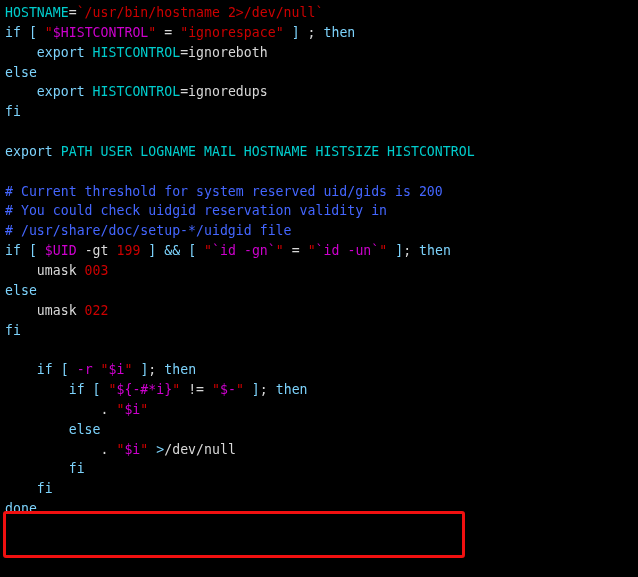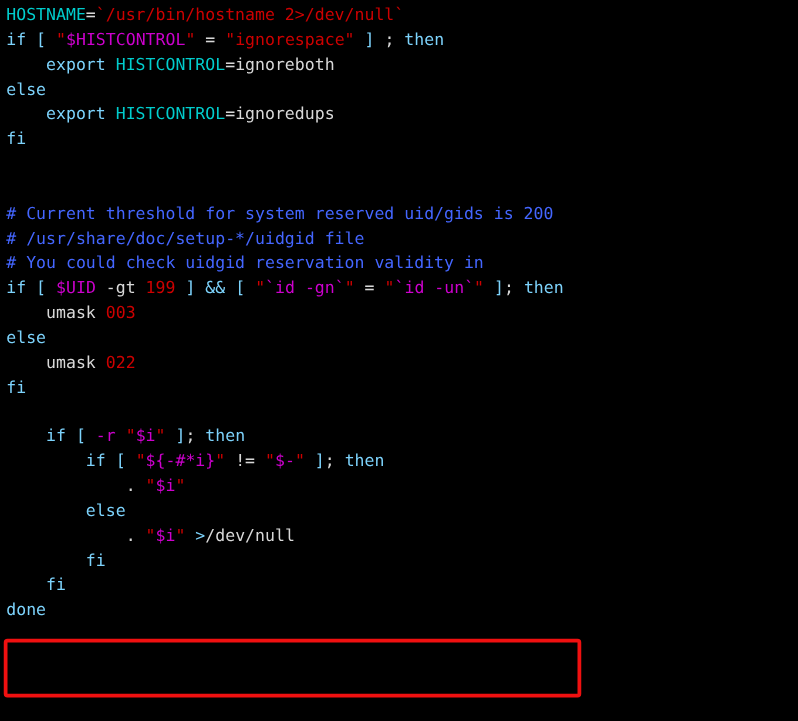--- a/index.html
+++ b/index.html
@@ -75,24 +75,25 @@
 <div id="terminal">
 
   <div class="code-area" id="code-area">
       <div class="line"><span class="c-var">HOSTNAME</span><span class="c-def">=</span><span class="c-str">`/usr/bin/hostname 2&gt;/dev/null`</span></div>
       <div class="line"><span class="c-kw">if</span><span class="c-def"> </span><span class="c-kw">[</span><span class="c-def"> </span><span class="c-str">"</span><span class="c-sub">$HISTCONTROL</span><span class="c-str">"</span><span class="c-def"> = </span><span class="c-str">"ignorespace"</span><span class="c-def"> </span><span class="c-kw">]</span><span class="c-def"> ; </span><span class="c-kw">then</span></div>
       <div class="line"><span class="c-def">    </span><span class="c-kw">export</span><span class="c-def"> </span><span class="c-var">HISTCONTROL</span><span class="c-def">=ignoreboth</span></div>
       <div class="line"><span class="c-kw">else</span></div>
       <div class="line"><span class="c-def">    </span><span class="c-kw">export</span><span class="c-def"> </span><span class="c-var">HISTCONTROL</span><span class="c-def">=ignoredups</span></div>
       <div class="line"><span class="c-kw">fi</span></div>
       <div class="line">&nbsp;</div>
+      <div class="line"><span class="c-kw">export</span><span class="c-def"> </span><span class="c-var">PATH USER LOGNAME MAIL HOSTNAME HISTSIZE HISTCONTROL</span></div>
       <div class="line">&nbsp;</div>
       <div class="line"><span class="c-com"># Current threshold for system reserved uid/gids is 200</span></div>
+      <div class="line"><span class="c-com"># You could check uidgid reservation validity in</span></div>
       <div class="line"><span class="c-com"># /usr/share/doc/setup-*/uidgid file</span></div>
-      <div class="line"><span class="c-com"># You could check uidgid reservation validity in</span></div>
       <div class="line"><span class="c-kw">if</span><span class="c-def"> </span><span class="c-kw">[</span><span class="c-def"> </span><span class="c-sub">$UID</span><span class="c-def"> -gt </span><span class="c-str">199</span><span class="c-def"> </span><span class="c-kw">]</span><span class="c-def"> </span><span class="c-kw">&amp;&amp;</span><span class="c-def"> </span><span class="c-kw">[</span><span class="c-def"> </span><span class="c-str">"</span><span class="c-sub">`id -gn`</span><span class="c-str">"</span><span class="c-def"> = </span><span class="c-str">"</span><span class="c-sub">`id -un`</span><span class="c-str">"</span><span class="c-def"> </span><span class="c-kw">]</span><span class="c-def">; </span><span class="c-kw">then</span></div>
       <div class="line"><span class="c-def">    umask </span><span class="c-str">003</span></div>
       <div class="line"><span class="c-kw">else</span></div>
       <div class="line"><span class="c-def">    umask </span><span class="c-str">022</span></div>
       <div class="line"><span class="c-kw">fi</span></div>
       <div class="line">&nbsp;</div>
       <div class="line"><span class="c-def">    </span><span class="c-kw">if</span><span class="c-def"> </span><span class="c-kw">[</span><span class="c-def"> </span><span class="c-sub">-r</span><span class="c-def"> </span><span class="c-str">"</span><span class="c-sub">$i</span><span class="c-str">"</span><span class="c-def"> </span><span class="c-kw">]</span><span class="c-def">; </span><span class="c-kw">then</span></div>
       <div class="line"><span class="c-def">        </span><span class="c-kw">if</span><span class="c-def"> </span><span class="c-kw">[</span><span class="c-def"> </span><span class="c-str">"</span><span class="c-sub">${-#*i}</span><span class="c-str">"</span><span class="c-def"> != </span><span class="c-str">"</span><span class="c-sub">$-</span><span class="c-str">"</span><span class="c-def"> </span><span class="c-kw">]</span><span class="c-def">; </span><span class="c-kw">then</span></div>
       <div class="line"><span class="c-def">            . </span><span class="c-str">"</span><span class="c-sub">$i</span><span class="c-str">"</span></div>
       <div class="line"><span class="c-def">        </span><span class="c-kw">else</span></div>

